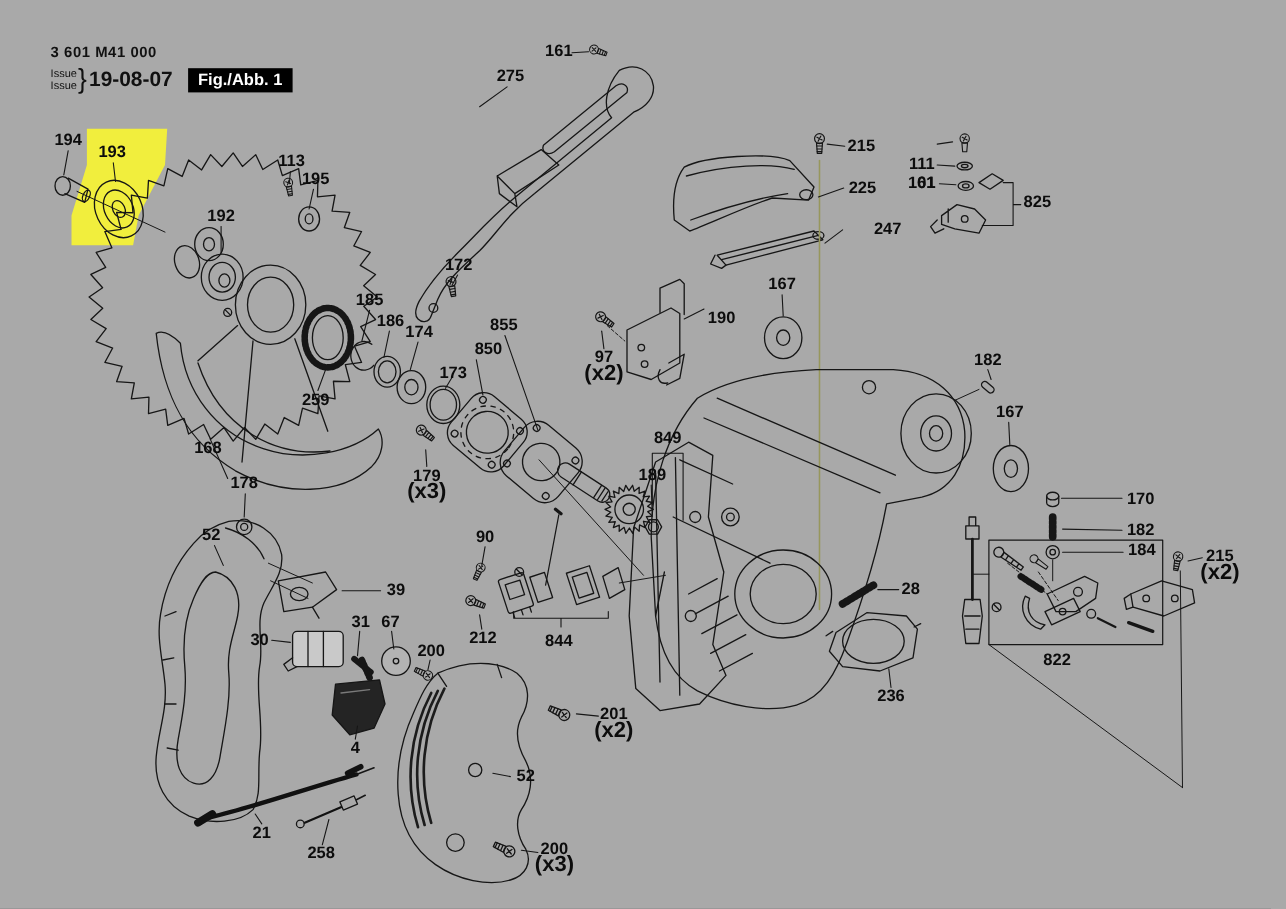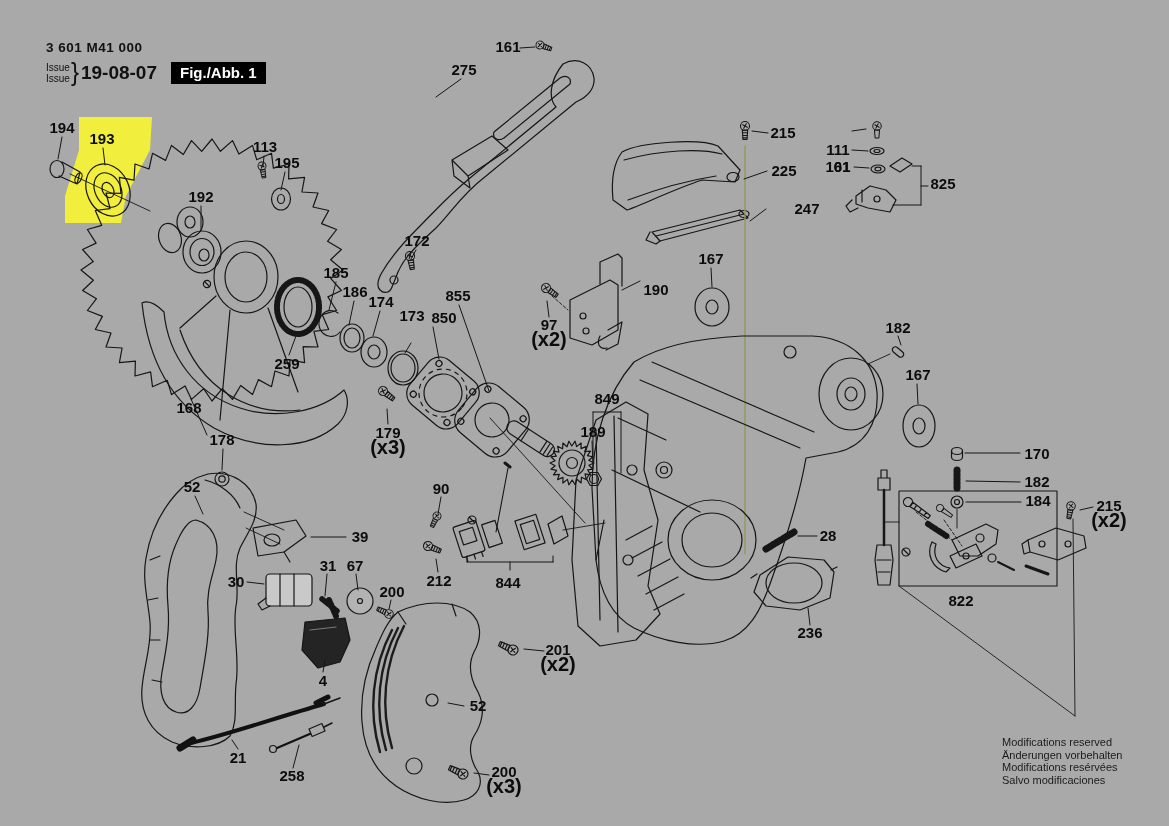--- a/index.html
+++ b/index.html
@@ -419,21 +419,21 @@
       <div class="callout" style="left: 102px; top: 131px;"><span>193</span></div>
       <div class="callout" style="left: 265px; top: 139px;"><span>113</span></div>
       <div class="callout" style="left: 287px; top: 155px;"><span>195</span></div>
       <div class="callout" style="left: 201px; top: 189px;"><span>192</span></div>
       <div class="callout" style="left: 417px; top: 233px;"><span>172</span></div>
       <div class="callout" style="left: 336px; top: 265px;"><span>185</span></div>
       <div class="callout" style="left: 355px; top: 284px;"><span>186</span></div>
       <div class="callout" style="left: 381px; top: 294px;"><span>174</span></div>
       <div class="callout" style="left: 458px; top: 288px;"><span>855</span></div>
       <div class="callout" style="left: 433px; top: 310px; margin-left: 11px;"><span>850</span></div>
-      <div class="callout" style="left: 412px; top: 308px;"><span>173</span></div>
+      <div class="callout" style="left: 412px; top: 332px;"><span>173</span></div>
       <div class="callout" style="left: 287px; top: 356px;"><span>259</span></div>
       <div class="callout" style="left: 189px; top: 400px;"><span>168</span></div>
       <div class="callout" style="left: 388px; top: 425px;"><span>179</span><span class="qty">(x3)</span></div>
       <div class="callout" style="left: 549px; top: 317px;"><span>97</span><span class="qty">(x2)</span></div>
       <div class="callout" style="left: 656px; top: 272px; margin-top: 10px;"><span>190</span></div>
       <div class="callout" style="left: 711px; top: 251px;"><span>167</span></div>
       <div class="callout" style="left: 783px; top: 125px;"><span>215</span></div>
       <div class="callout" style="left: 784px; top: 163px;"><span>225</span></div>
       <div class="callout" style="left: 783px; top: 201px; margin-left: 24px;"><span>247</span></div>
       <div class="callout" style="left: 838px; top: 123px; margin-top: 36px;"><span>101</span></div>
@@ -475,20 +475,14 @@
     <div class="issuecol">
       <div>Issue</div>
       <div>Issue</div>
     </div>
     <div class="brace">}</div>
     <div class="date">19-08-07</div>
     <div class="figbadge">Fig./Abb. 1</div>
   </div>
 </div>
 
-<div class="footer">
-  <div>Modifications reserved</div>
-  <div>Änderungen vorbehalten</div>
-  <div>Modifications resérvées</div>
-  <div>Salvo modificaciones</div>
+
 </div>
 
-</div>
-
 </body></html>

